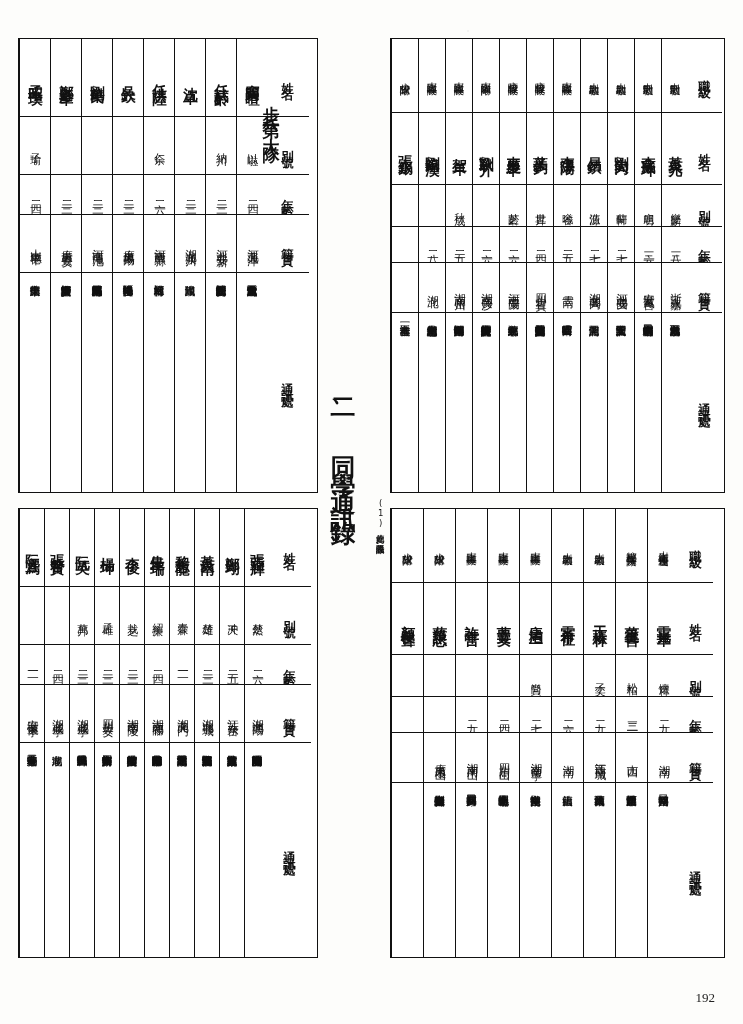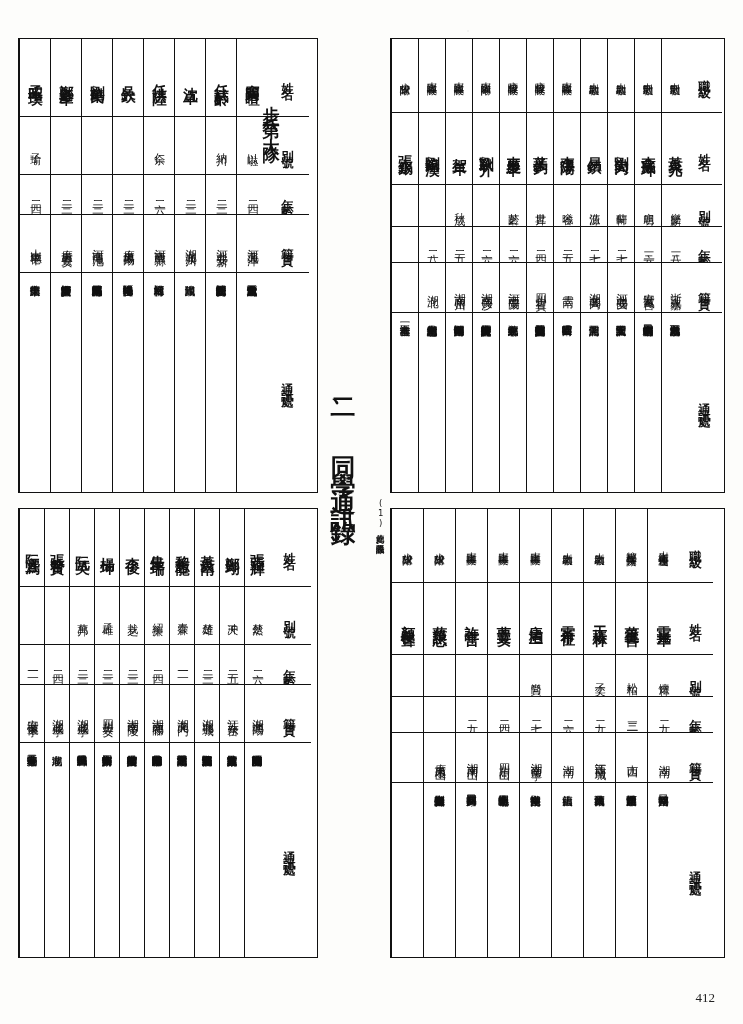--- a/index.html
+++ b/index.html
@@ -908,14 +908,14 @@
   </div>
 
   <div id="doc-title">
     <span class="vert">二、同學通訊錄</span>
   </div>
 
   <div id="note-block">
     <span class="vert">(1)原文如此,恐誤為區隊長。</span>
   </div>
 
-  <div id="page-number">412</div>
+  <div id="page-number">192</div>
 </div>
 
 </body></html>

